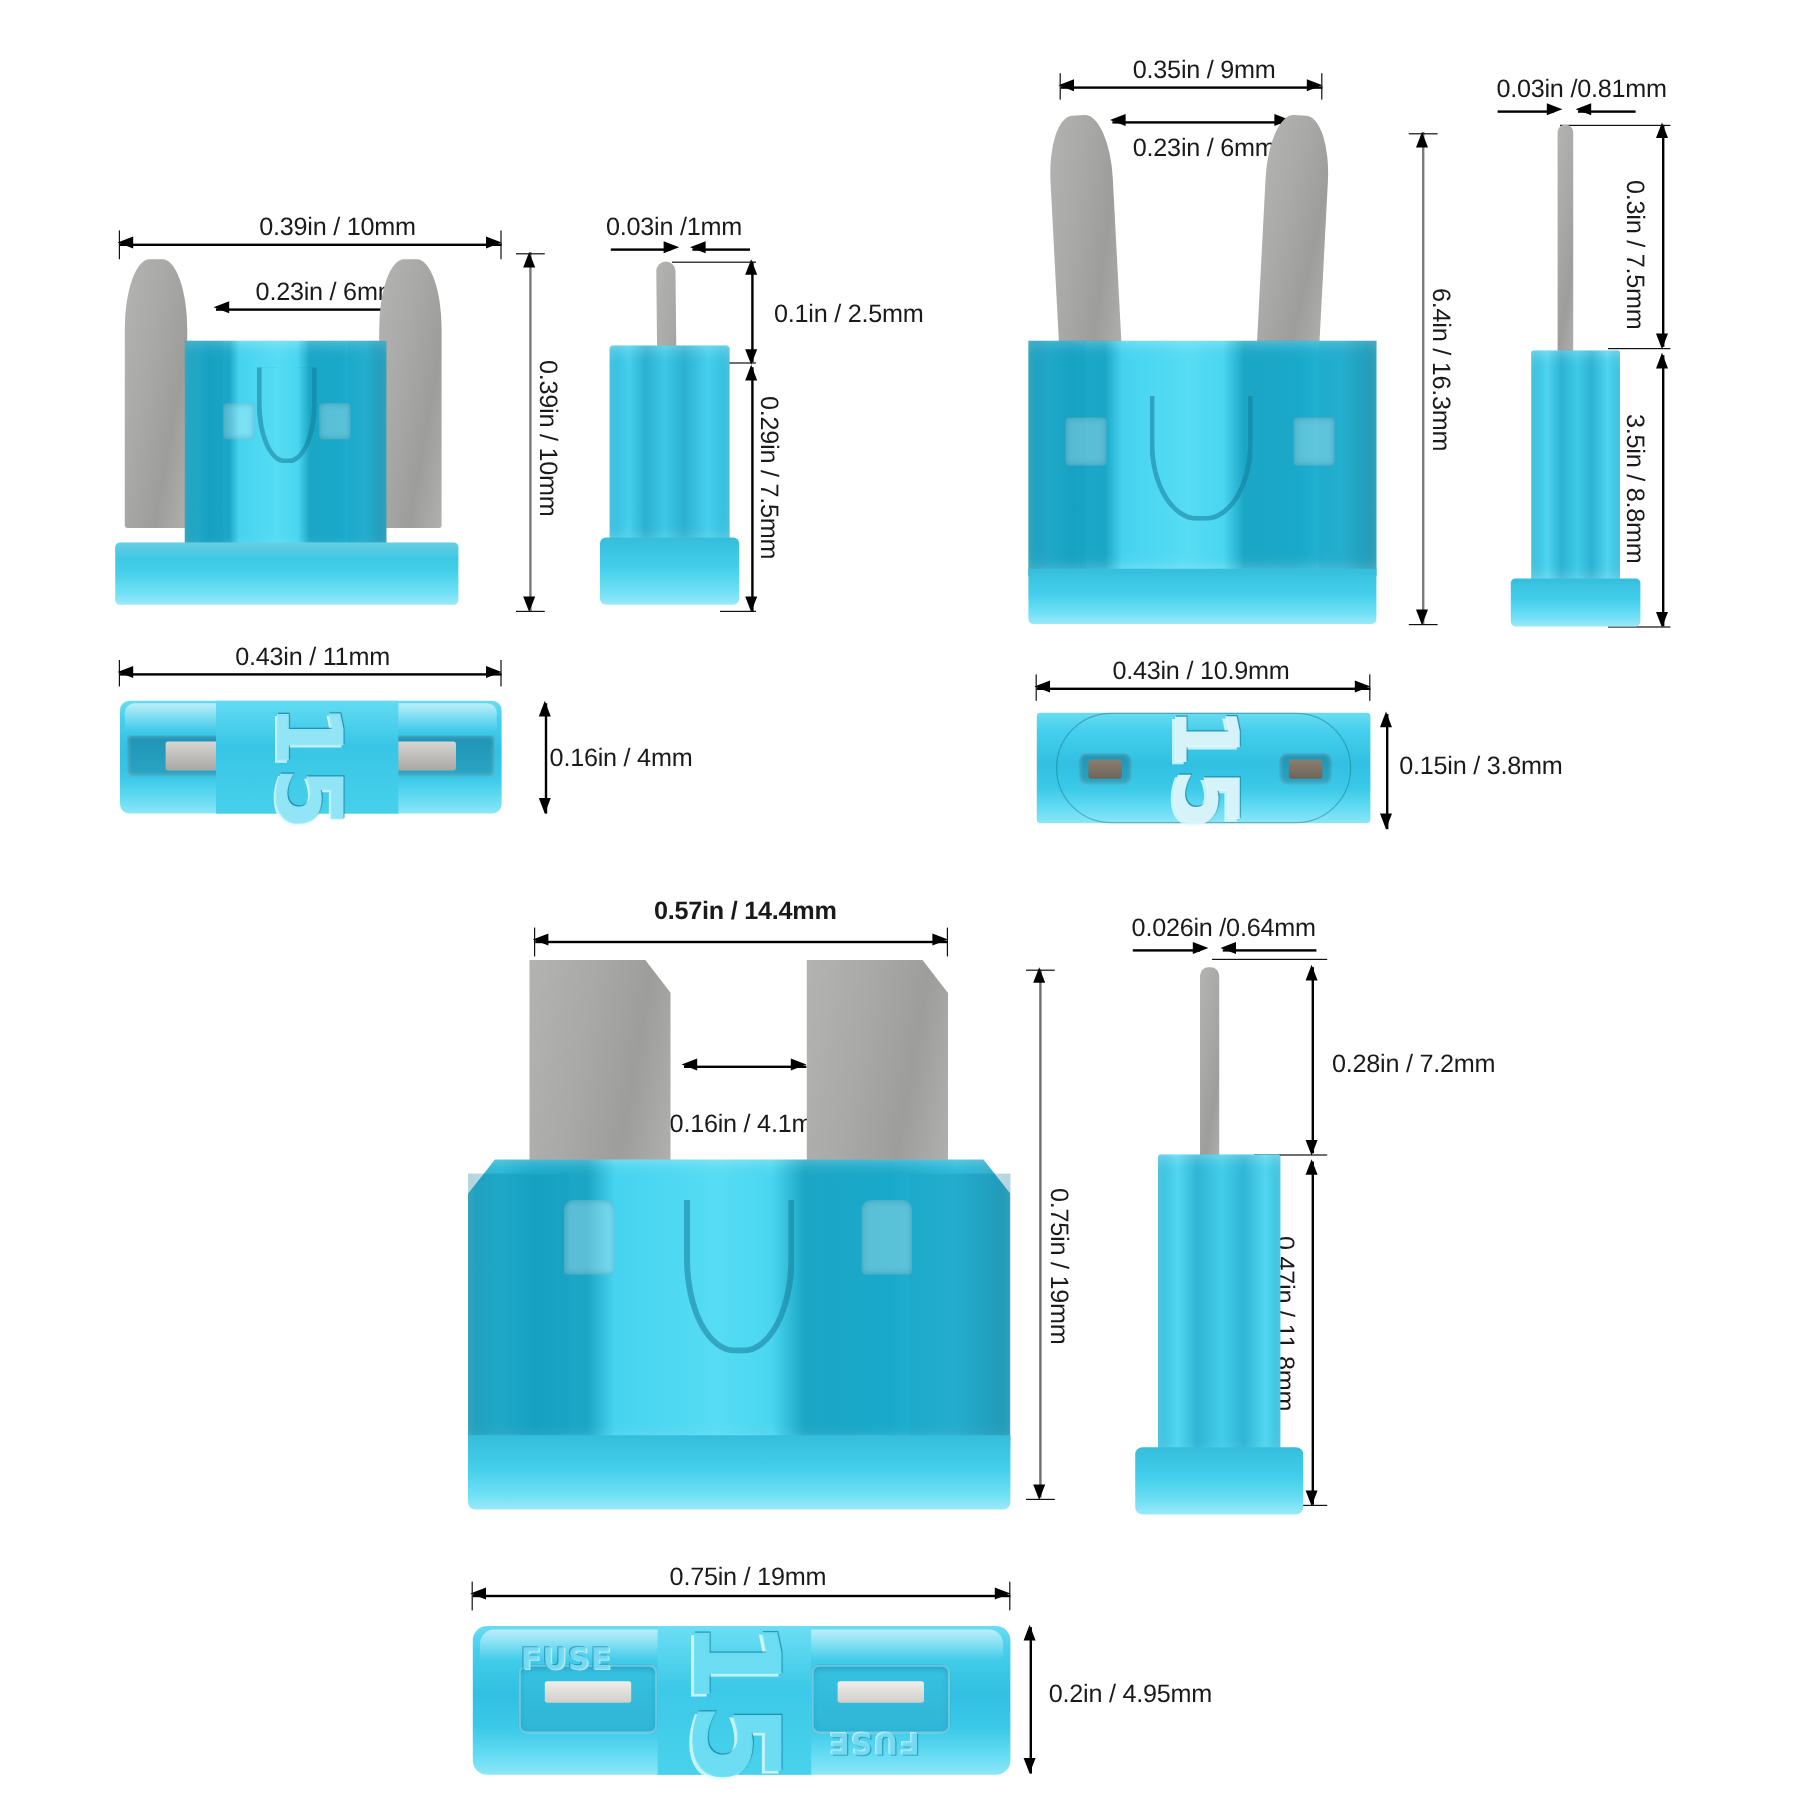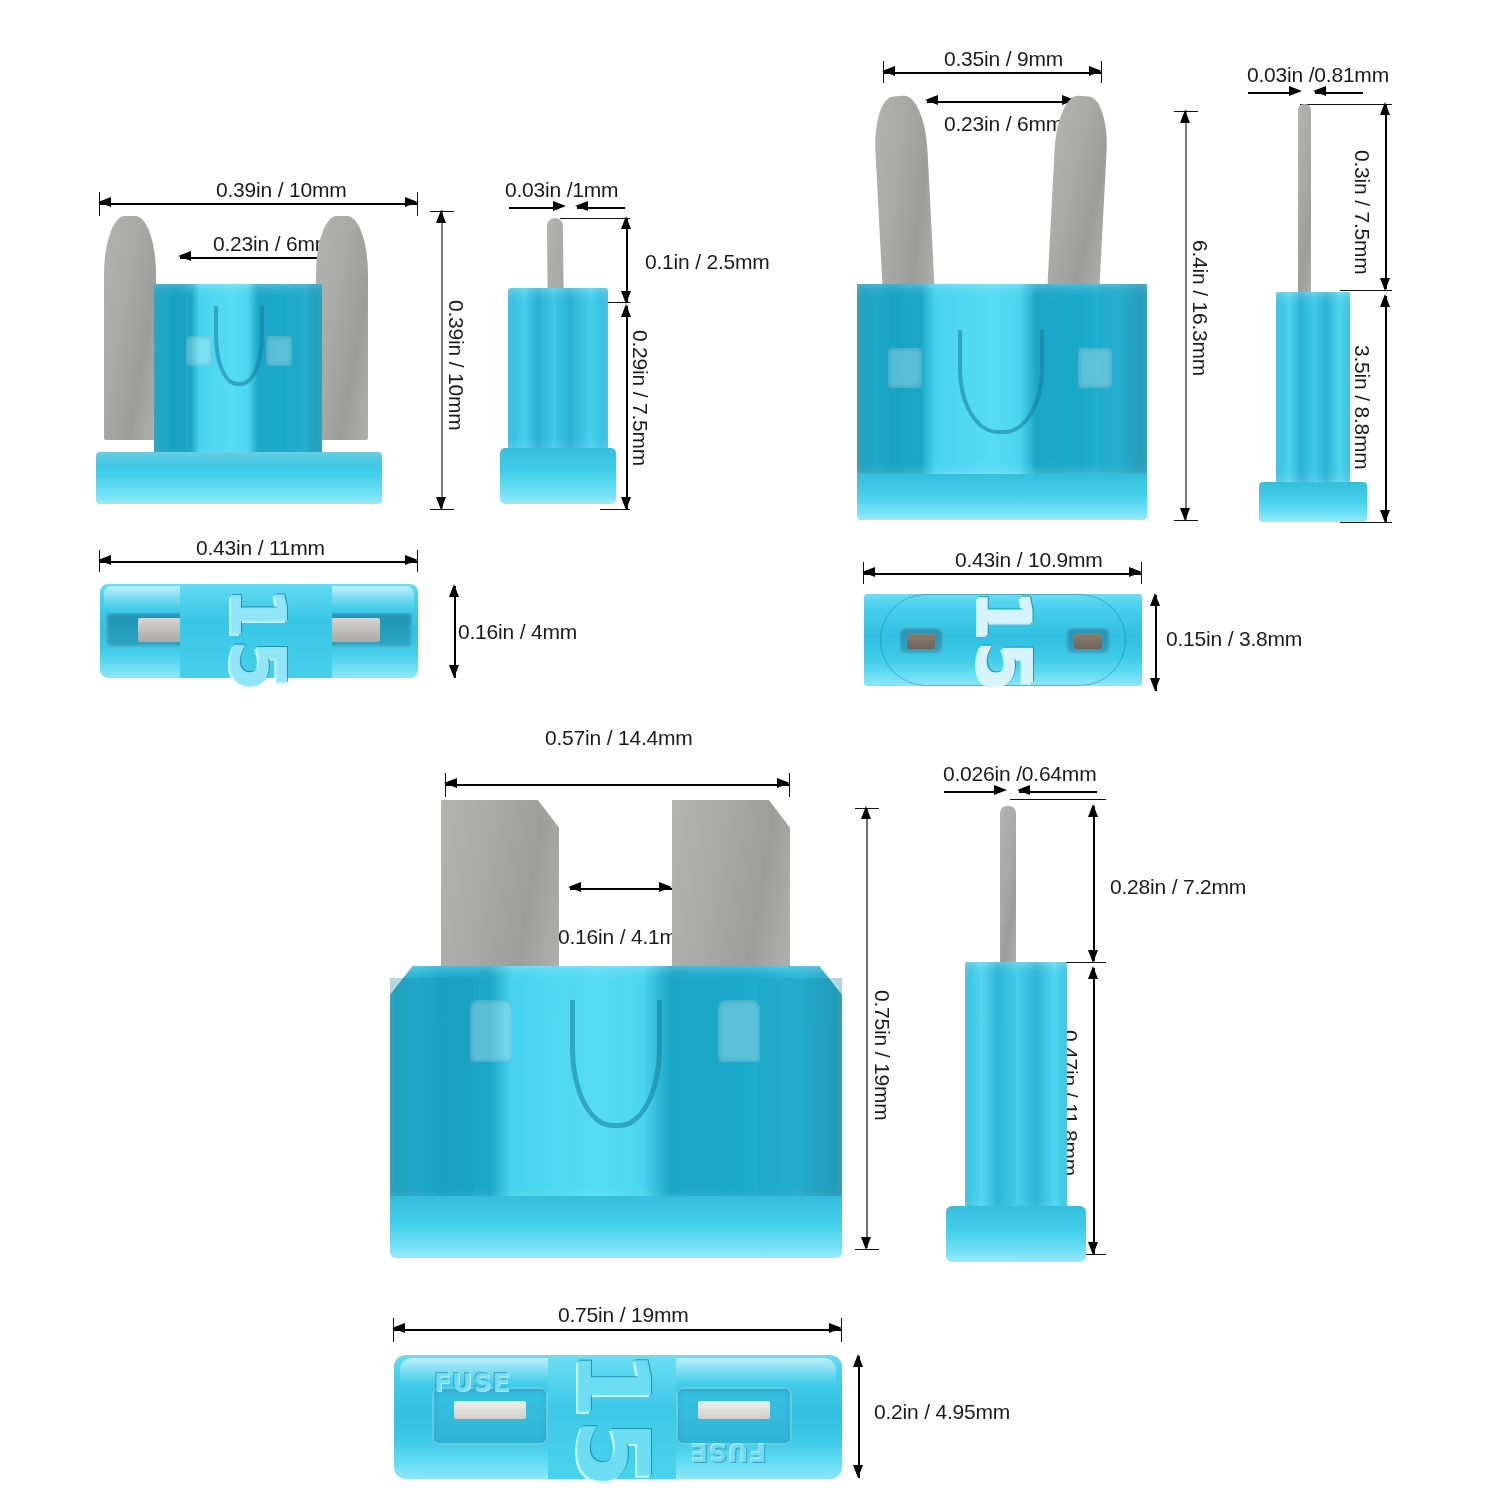--- a/index.html
+++ b/index.html
@@ -271,21 +271,21 @@
          background:linear-gradient(90deg,#2fbadb 0%,#4ed4ef 18%,#2cb2d4 34%,#3ecae7 52%,#2cb2d4 68%,#4ed4ef 86%,#2fbadb 100%);"></div>
     <div class="body-cap" style="left:1259px; top:482px; width:108px; height:40px; border-radius:4px;"></div>
   </div>
 
   <div>
     <div class="hline" style="left:864px; top:573px; width:278px;"></div>
     <div class="arrow left" style="left:862px; top:567px;"></div>
     <div class="arrow right" style="left:1129px; top:567px;"></div>
     <div class="tick-v" style="left:863px;  top:562px; height:22px;"></div>
     <div class="tick-v" style="left:1141px; top:562px; height:22px;"></div>
-    <div class="dim" style="left:927px; top:548px;margin-left:28px;">0.43in / 10.9mm</div>
+    <div class="dim" style="left:927px; top:548px;">0.43in / 10.9mm</div>
 
     <div class="vline" style="left:1155px; top:595px; height:96px;"></div>
     <div class="arrow up" style="left:1150px; top:593px;"></div>
     <div class="arrow down" style="left:1150px; top:678px;"></div>
     <div class="dim" style="left:1166px; top:627px;">0.15in / 3.8mm</div>
 
     <div class="topview" style="left:864px; top:594px; width:278px; height:92px; border-radius:3px;"></div>
     <div style="position:absolute; left:880px; top:594px; width:246px; height:92px; border-radius:46px/46px;
          border:1.5px solid rgba(25,110,140,.45);"></div>
     <div class="tv-slot" style="left:899px; top:628px; width:44px; height:26px; border-radius:6px;"></div>
@@ -295,21 +295,21 @@
     <div class="tv-num" style="left:951px; top:596px; width:106px; height:88px; font-size:74px; line-height:88px; text-align:center;
          color:rgba(222,248,253,.95);">15</div>
   </div>
 
   <div>
     <div class="hline" style="left:446px; top:784px; width:344px;"></div>
     <div class="arrow left" style="left:444px; top:778px;"></div>
     <div class="arrow right" style="left:777px; top:778px;"></div>
     <div class="tick-v" style="left:445px; top:773px; height:24px;"></div>
     <div class="tick-v" style="left:789px; top:773px; height:24px;"></div>
-    <div class="dim" style="left:545px; top:726px;">0.57in / 14.4mm</div>
+    <div class="dim" style="left:545px; top:748px;font-weight:bold;">0.57in / 14.4mm</div>
 
     <div class="hline" style="left:570px; top:888px; width:102px;"></div>
     <div class="arrow left" style="left:568px; top:882px;"></div>
     <div class="arrow right" style="left:659px; top:882px;"></div>
     <div class="dim" style="left:558px; top:925px;">0.16in / 4.1mm</div>
 
     <div class="vline" style="left:866px; top:808px; height:440px; background:#6f6f6f;"></div>
     <div class="arrow up" style="left:861px; top:806px;"></div>
     <div class="arrow down" style="left:861px; top:1237px;"></div>
     <div class="tick-h" style="left:855px; top:808px; width:24px;"></div>

